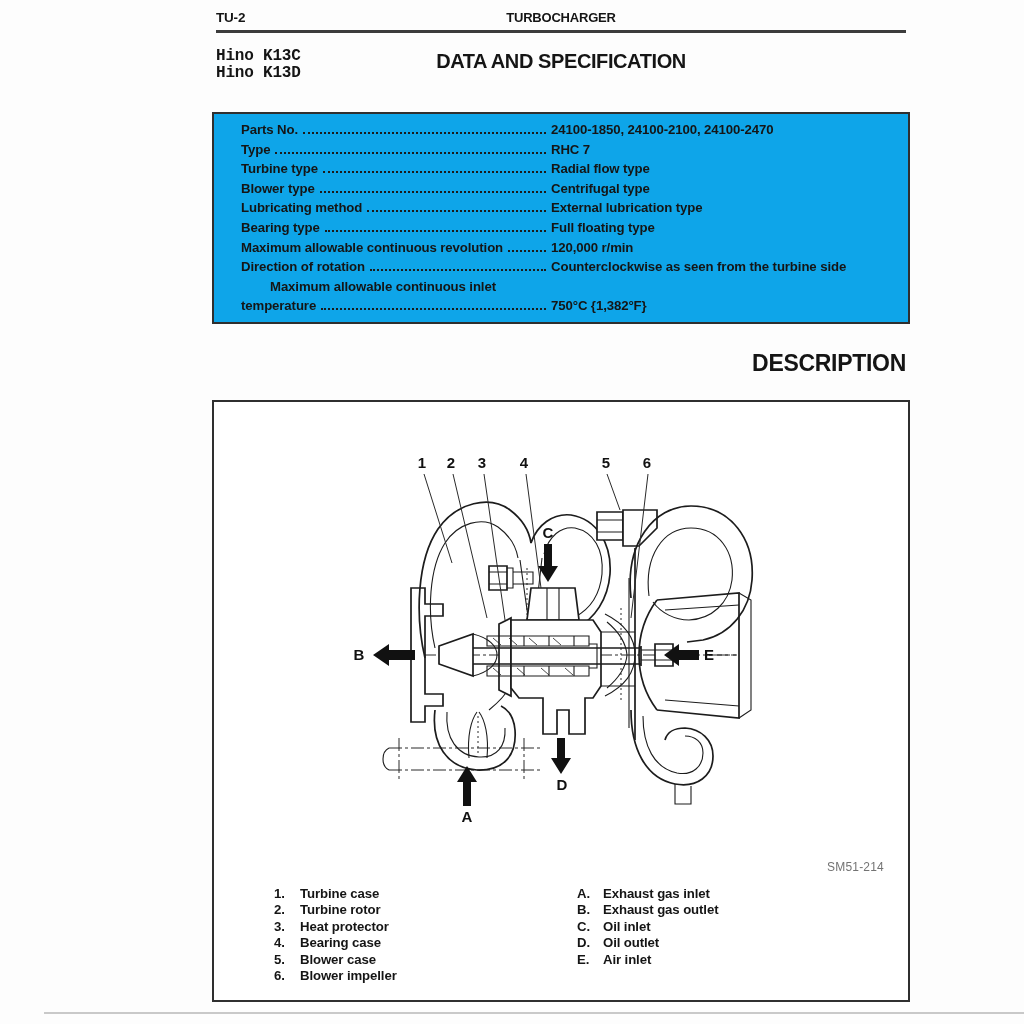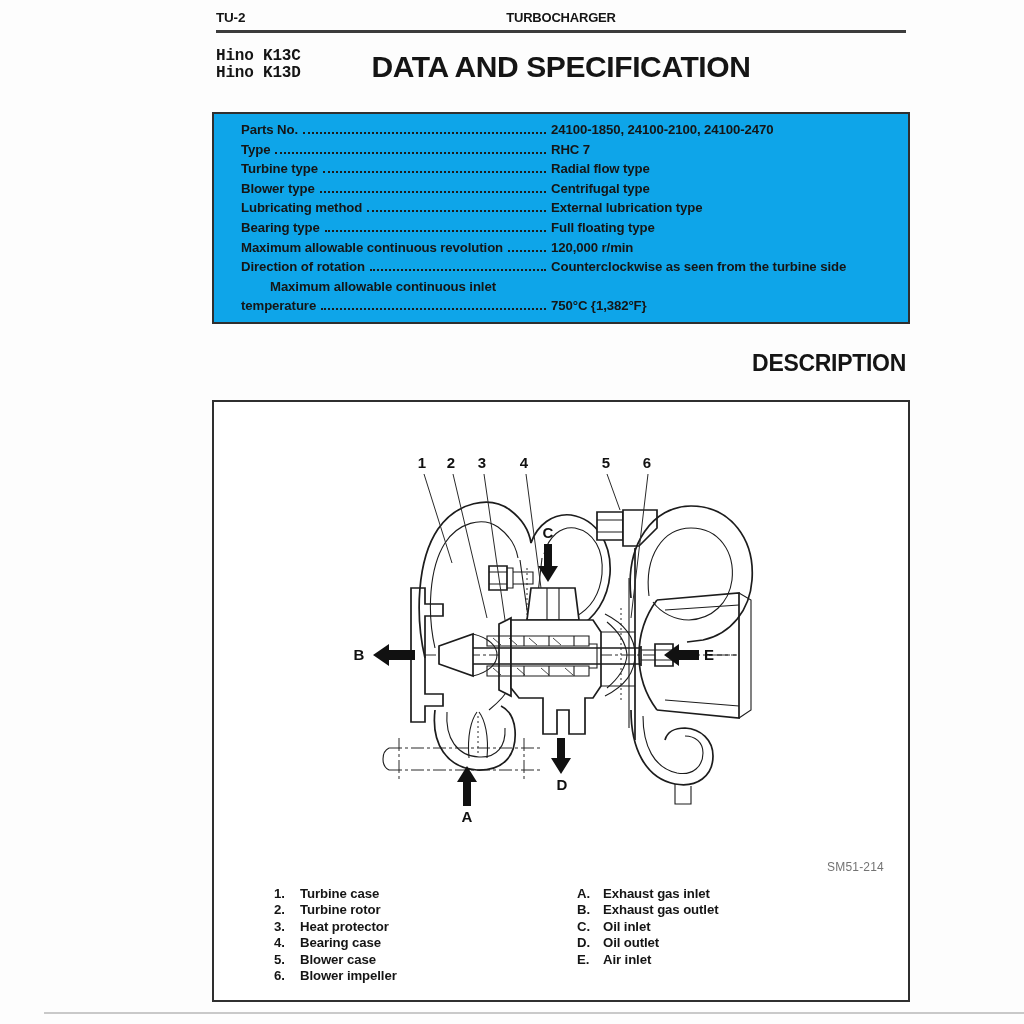--- a/index.html
+++ b/index.html
@@ -13,21 +13,21 @@
 
   
   .hdr-band{left:172px;top:10px;width:690px;height:20px;}
   .hdr-code{position:absolute;left:0;top:0;font-size:13.5px;font-weight:bold;letter-spacing:-0.2px;}
   .hdr-title{position:absolute;left:0;right:0;top:0;text-align:center;font-size:13px;font-weight:bold;letter-spacing:-0.2px;}
   .hdr-rule{left:172px;top:30px;width:690px;height:3px;background:#3c3c3c;}
 
   .models{left:172px;top:48px;font-size:16px;font-weight:bold;line-height:16.5px;letter-spacing:-0.2px;font-family:Liberation Mono, monospace;}
 
   .h1{left:172px;top:50px;width:690px;text-align:center;
-      font-size:30px;font-weight:bold;letter-spacing:-0.4px;}
+      font-size:20px;font-weight:bold;letter-spacing:-0.4px;}
   .h2{left:172px;top:350px;width:690px;text-align:right;
       font-size:23px;font-weight:bold;letter-spacing:-0.3px;}
 
   
   .spec-box{left:168px;top:112px;width:694px;height:200px;border:2px solid #2f2f2f;background:#0ea5e9;
             padding-top:8px;box-sizing:content-box;}
   .srow{display:flex;align-items:baseline;height:19.6px;padding-left:27px;padding-right:10px;
         font-size:13.2px;font-weight:bold;letter-spacing:-0.1px;}
   .srow .lhs{display:flex;align-items:baseline;flex:0 0 307px;width:307px;}
   .srow.no-leader .lhs{flex:0 0 auto;width:auto;padding-left:29px;}

